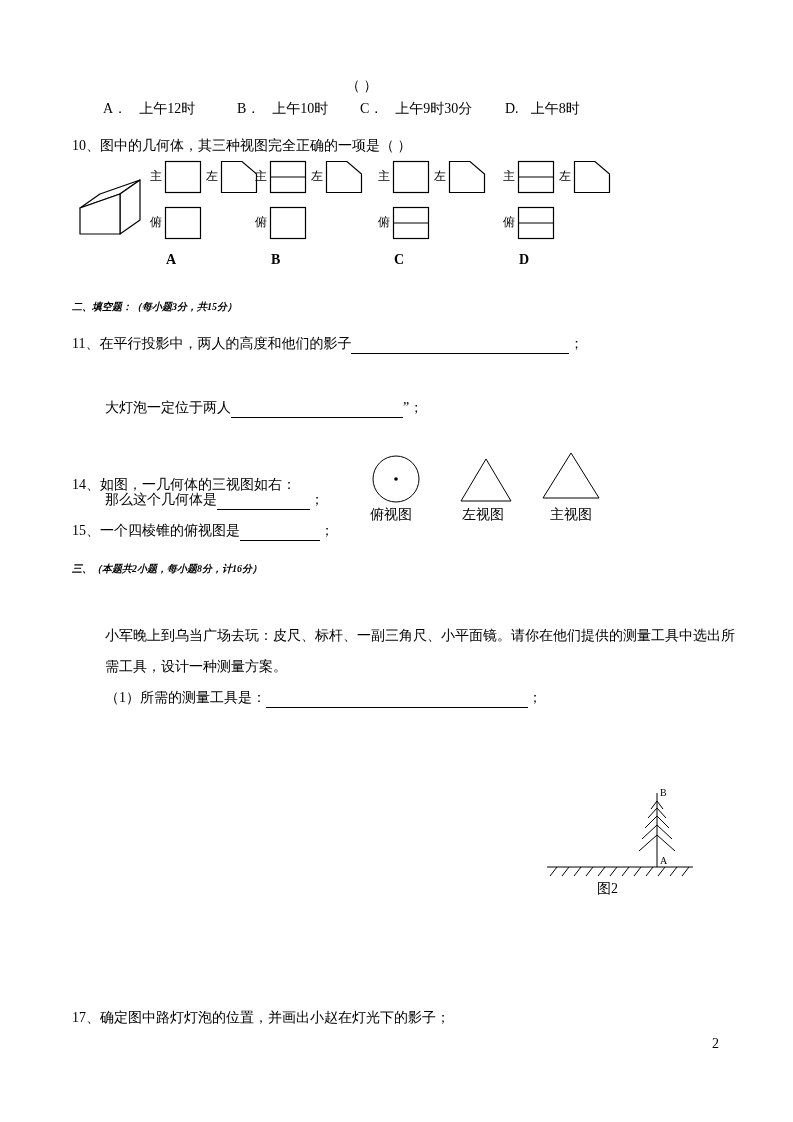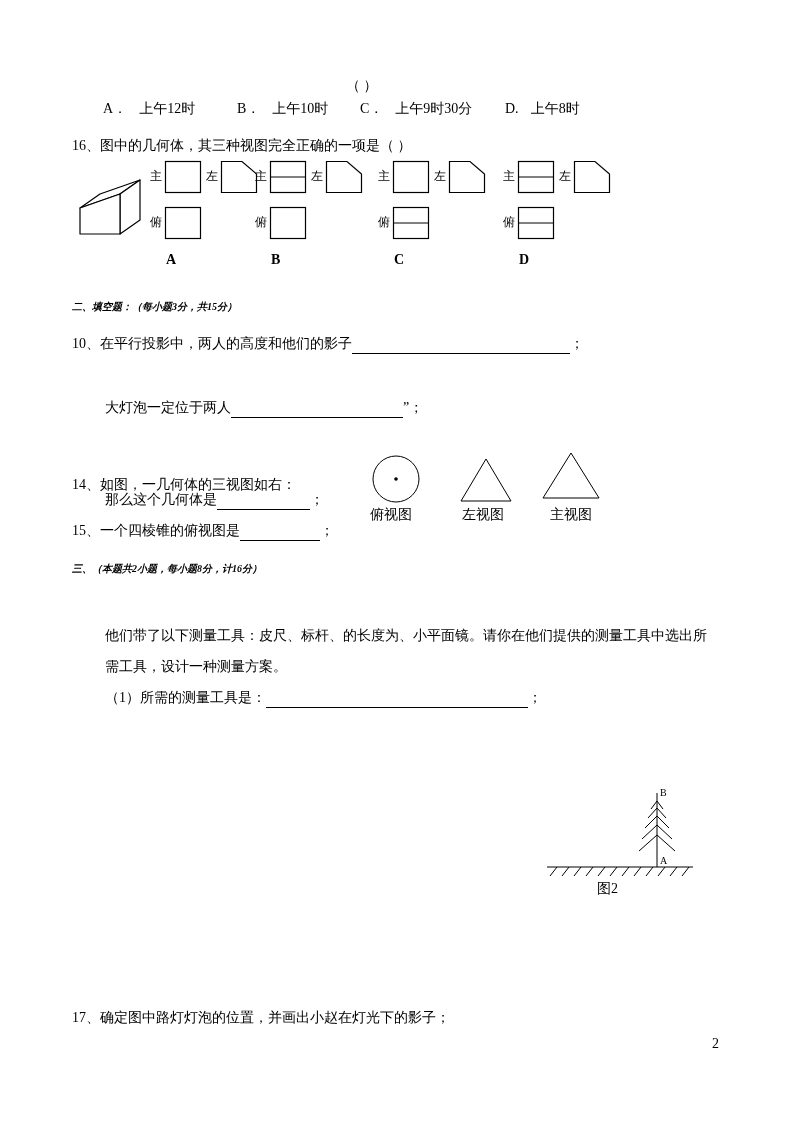--- a/index.html
+++ b/index.html
@@ -38,21 +38,21 @@
   <div class="abs" style="left:237px;top:99px">
     <span class="opt-label">B．</span><span>上午10时</span>
   </div>
   <div class="abs" style="left:360px;top:99px">
     <span class="opt-label">C．</span><span>上午9时30分</span>
   </div>
   <div class="abs" style="left:505px;top:99px">
     <span class="opt-label">D.</span><span>上午8时</span>
   </div>
 
-  <div class="abs" style="left:72px;top:136px">16、图中的几何体，其三种视图完全正确的一项是（    ）</div>
+  <div class="abs" style="left:72px;top:136px">10、图中的几何体，其三种视图完全正确的一项是（    ）</div>
 
   <svg class="abs" style="left:74px;top:162px" width="76" height="78">
     <g fill="#fff" stroke="#000" stroke-width="1.2" stroke-linejoin="round">
       <polygon points="6,46 46,32 66,18 26,32"></polygon>
       <polygon points="46,32 66,18 66,58 46,72"></polygon>
       <polygon points="6,46 46,32 46,72 6,72"></polygon>
     </g>
   </svg>
 
   <div class="vgroup" style="left:150px;top:160px">
@@ -135,21 +135,21 @@
           <rect class="r" x="1.5" y="1.5" width="35" height="31"></rect>
           <line class="l" x1="1.5" y1="17" x2="36.5" y2="17"></line>
         </svg>
     </div>
     <div class="vletter">D</div>
   </div>
 
   <div class="abs bold" style="left:72px;top:300px">二、填空题：（每小题3分，共15分）</div>
 
   <div class="abs" style="left:72px;top:334px">
-    <span>10、在平行投影中，两人的高度和他们的影子</span><span class="blank" style="width:218px"></span><span>；</span>
+    <span>11、在平行投影中，两人的高度和他们的影子</span><span class="blank" style="width:218px"></span><span>；</span>
   </div>
 
   <div class="abs" style="left:105px;top:398px">
     <span>大灯泡一定位于两人</span><span class="blank" style="width:172px"></span><span>”；</span>
   </div>
 
 
   <div class="abs" style="left:72px;top:475px">14、如图，一几何体的三视图如右：</div>
   <div class="abs" style="left:105px;top:490px">
     <span>那么这个几何体是</span><span class="blank" style="width:93px"></span><span>；</span>
@@ -168,21 +168,21 @@
   <div class="figlabel" style="left:370px;top:506px">俯视图</div>
   <div class="figlabel" style="left:462px;top:506px">左视图</div>
   <div class="figlabel" style="left:550px;top:506px">主视图</div>
 
   <div class="abs" style="left:72px;top:521px">
     <span>15、一个四棱锥的俯视图是</span><span class="blank" style="width:80px"></span><span>；</span>
   </div>
 
   <div class="abs bold" style="left:72px;top:562px">三、（本题共2小题，每小题8分，计16分）</div>
 
-  <div class="abs" style="left:105px;top:626px">他们带了以下测量工具：皮尺、标杆、的长度为、小平面镜。请你在他们提供的测量工具中选出所</div>
+  <div class="abs" style="left:105px;top:626px">小军晚上到乌当广场去玩：皮尺、标杆、一副三角尺、小平面镜。请你在他们提供的测量工具中选出所</div>
   <div class="abs" style="left:105px;top:657px">需工具，设计一种测量方案。</div>
 
   <div class="abs" style="left:105px;top:688px">
     <span>（1）所需的测量工具是：</span><span class="blank" style="width:262px"></span><span>；</span>
   </div>
 
   <svg class="abs" style="left:545px;top:785px" width="150" height="100">
     <g stroke="#000" stroke-width="1" fill="none">
       <line x1="112" y1="8" x2="112" y2="82"></line>
       <line x1="112" y1="16" x2="106" y2="24"></line>

